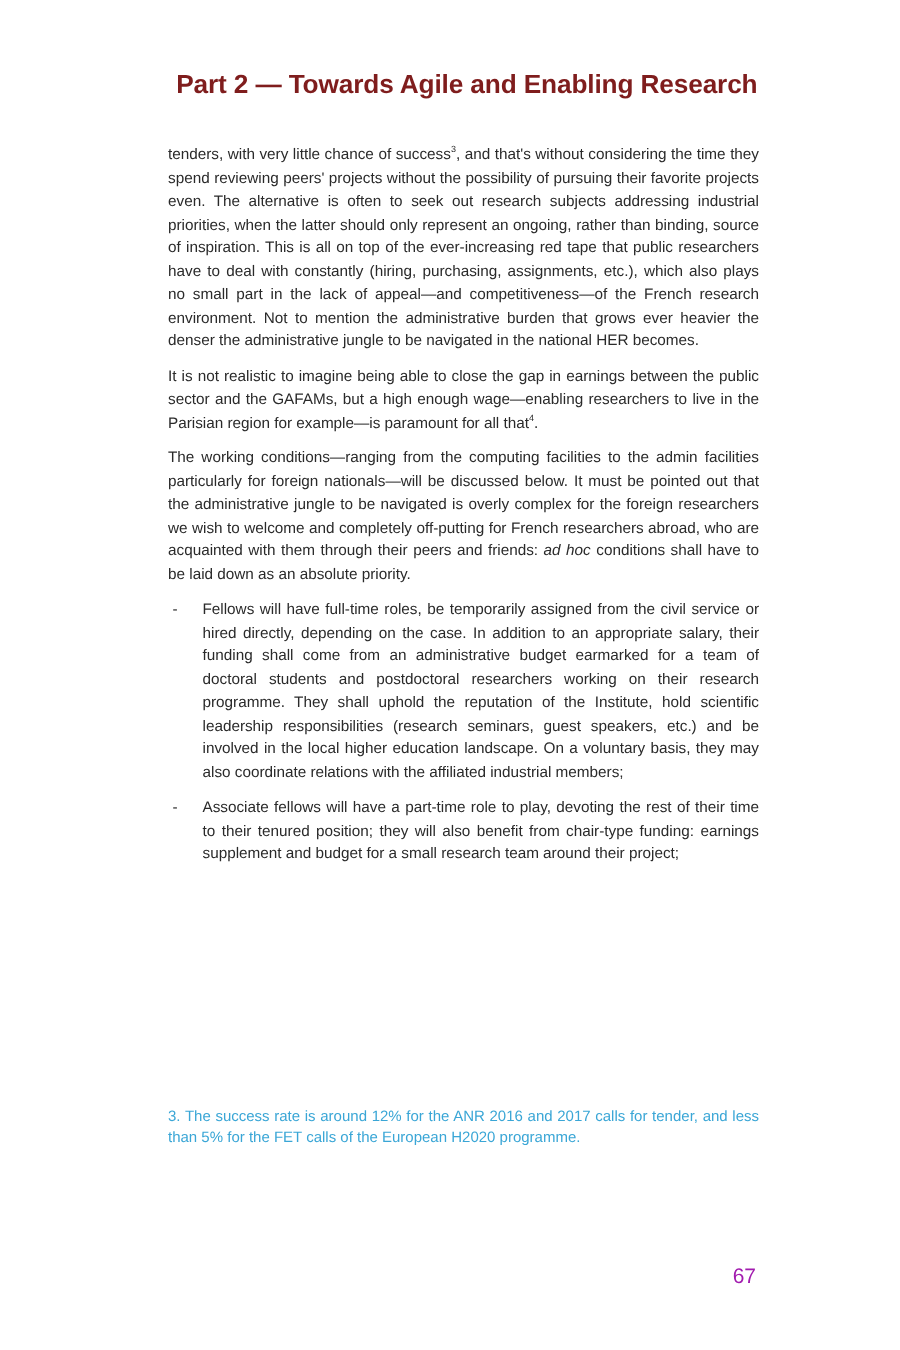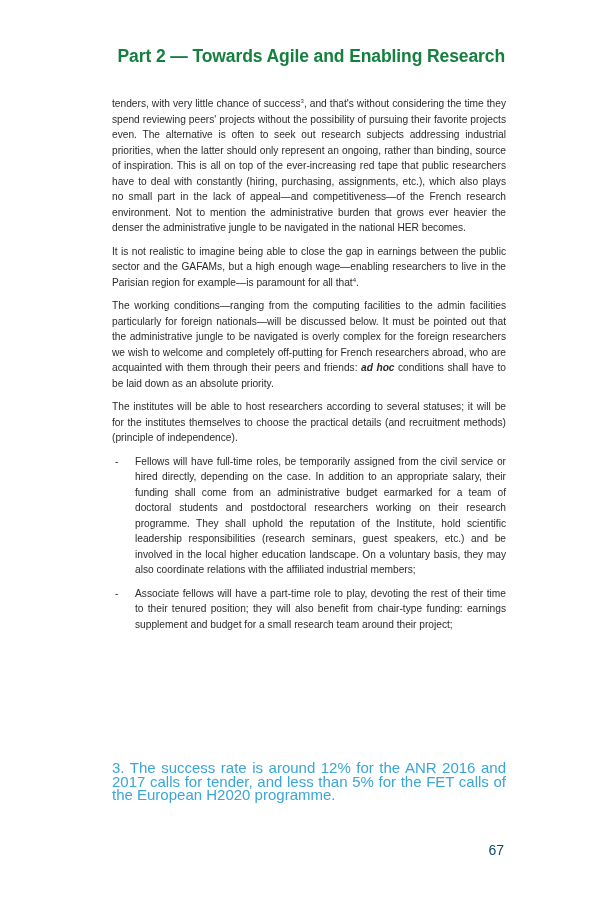--- a/index.html
+++ b/index.html
@@ -1,42 +1,41 @@
 <!DOCTYPE html>
 <html><head>
 <meta charset="utf-8">
 <style>
   html, body { margin: 0; padding: 0; background: #ffffff; }
   body { width: 600px; height: 900px; position: relative; overflow: hidden;
          font-family: "Liberation Sans", "DejaVu Sans", sans-serif; color: #222222; }
   .header-title { position: absolute; left: 100px; right: 95px; top: 46px;
-         text-align: right; font-weight: bold; font-size: 17.5px; color: #15803d; letter-spacing: -0.1px; }
+         text-align: right; font-weight: bold; font-size: 17.5px; color: #7f1d1d; letter-spacing: -0.1px; }
   .body-text { position: absolute; left: 112px; width: 394px; top: 96px;
          font-size: 10.2px; line-height: 15.5px; text-align: justify; color: #2a2a2a; }
   .body-text p { margin: 0 0 8px 0; }
   .body-text sup { font-size: 6px; line-height: 0; vertical-align: super; }
   .bullets { list-style: none; margin: 0; padding: 0; }
   .bullets li { position: relative; padding-left: 23px; margin-bottom: 8px; }
   .bullets .dash { position: absolute; left: 3px; top: 0; }
-  .footnotes { position: absolute; left: 112px; width: 394px; top: 761px;
-         font-size: 15px; line-height: 13.5px; color: #3aa6d6; text-align: justify; }
+  .footnotes { position: absolute; left: 112px; width: 394px; top: 738px;
+         font-size: 10px; line-height: 13.5px; color: #3aa6d6; text-align: justify; }
   .footnotes div { margin: 0; }
-  .page-number { position: absolute; right: 96px; top: 842px; font-size: 14px; color: #0c4a6e; }
-  i { font-style: italic; font-weight: bold; }
+  .page-number { position: absolute; right: 96px; top: 842px; font-size: 14px; color: #a21caf; }
+  i { font-style: italic; }
 </style>
 </head>
 <body>
 
 <div class="header-title">Part 2 — Towards Agile and Enabling Research</div>
 
 <div class="body-text">
   <p><span>tenders, with very little chance of success</span><sup>3</sup><span>, and that's without considering the time they spend reviewing peers' projects without the possibility of pursuing their favorite projects even. The alternative is often to seek out research subjects addressing industrial priorities, when the latter should only represent an ongoing, rather than binding, source of inspiration. This is all on top of the ever-increasing red tape that public researchers have to deal with constantly (hiring, purchasing, assignments, etc.), which also plays no small part in the lack of appeal—and competitiveness—of the French research environment. Not to mention the administrative burden that grows ever heavier the denser the administrative jungle to be navigated in the national HER becomes.</span></p>
   <p><span>It is not realistic to imagine being able to close the gap in earnings between the public sector and the GAFAMs, but a high enough wage—enabling researchers to live in the Parisian region for example—is paramount for all that</span><sup>4</sup><span>.</span></p>
   <p><span>The working conditions—ranging from the computing facilities to the admin facilities particularly for foreign nationals—will be discussed below. It must be pointed out that the administrative jungle to be navigated is overly complex for the foreign researchers we wish to welcome and completely off-putting for French researchers abroad, who are acquainted with them through their peers and friends: </span><i>ad hoc</i><span> conditions shall have to be laid down as an absolute priority.</span></p>
-  <p>The institutes will be able to host researchers according to several statuses; it will be for the institutes themselves to choose the practical details (and recruitment methods) (principle of independence).</p>
   <ul class="bullets">
     <li><span class="dash">-</span><span>Fellows will have full-time roles, be temporarily assigned from the civil service or hired directly, depending on the case. In addition to an appropriate salary, their funding shall come from an administrative budget earmarked for a team of doctoral students and postdoctoral researchers working on their research programme. They shall uphold the reputation of the Institute, hold scientific leadership responsibilities (research seminars, guest speakers, etc.) and be involved in the local higher education landscape. On a voluntary basis, they may also coordinate relations with the affiliated industrial members;</span></li>
     <li><span class="dash">-</span><span>Associate fellows will have a part-time role to play, devoting the rest of their time to their tenured position; they will also benefit from chair-type funding: earnings supplement and budget for a small research team around their project;</span></li>
   </ul>
 </div>
 
 <div class="footnotes">
   <div>3. The success rate is around 12% for the ANR 2016 and 2017 calls for tender, and less than 5% for the  FET calls of the European H2020 programme.</div>
 </div>
 

